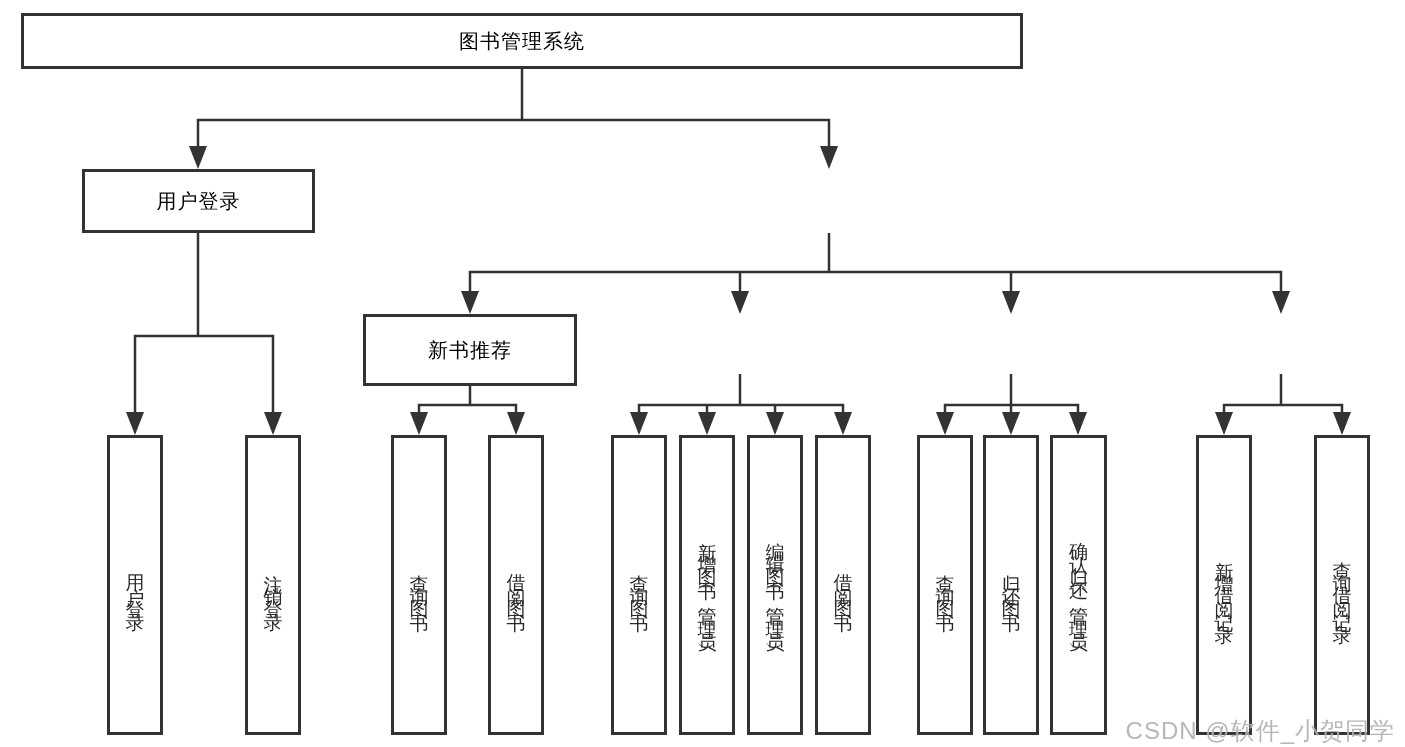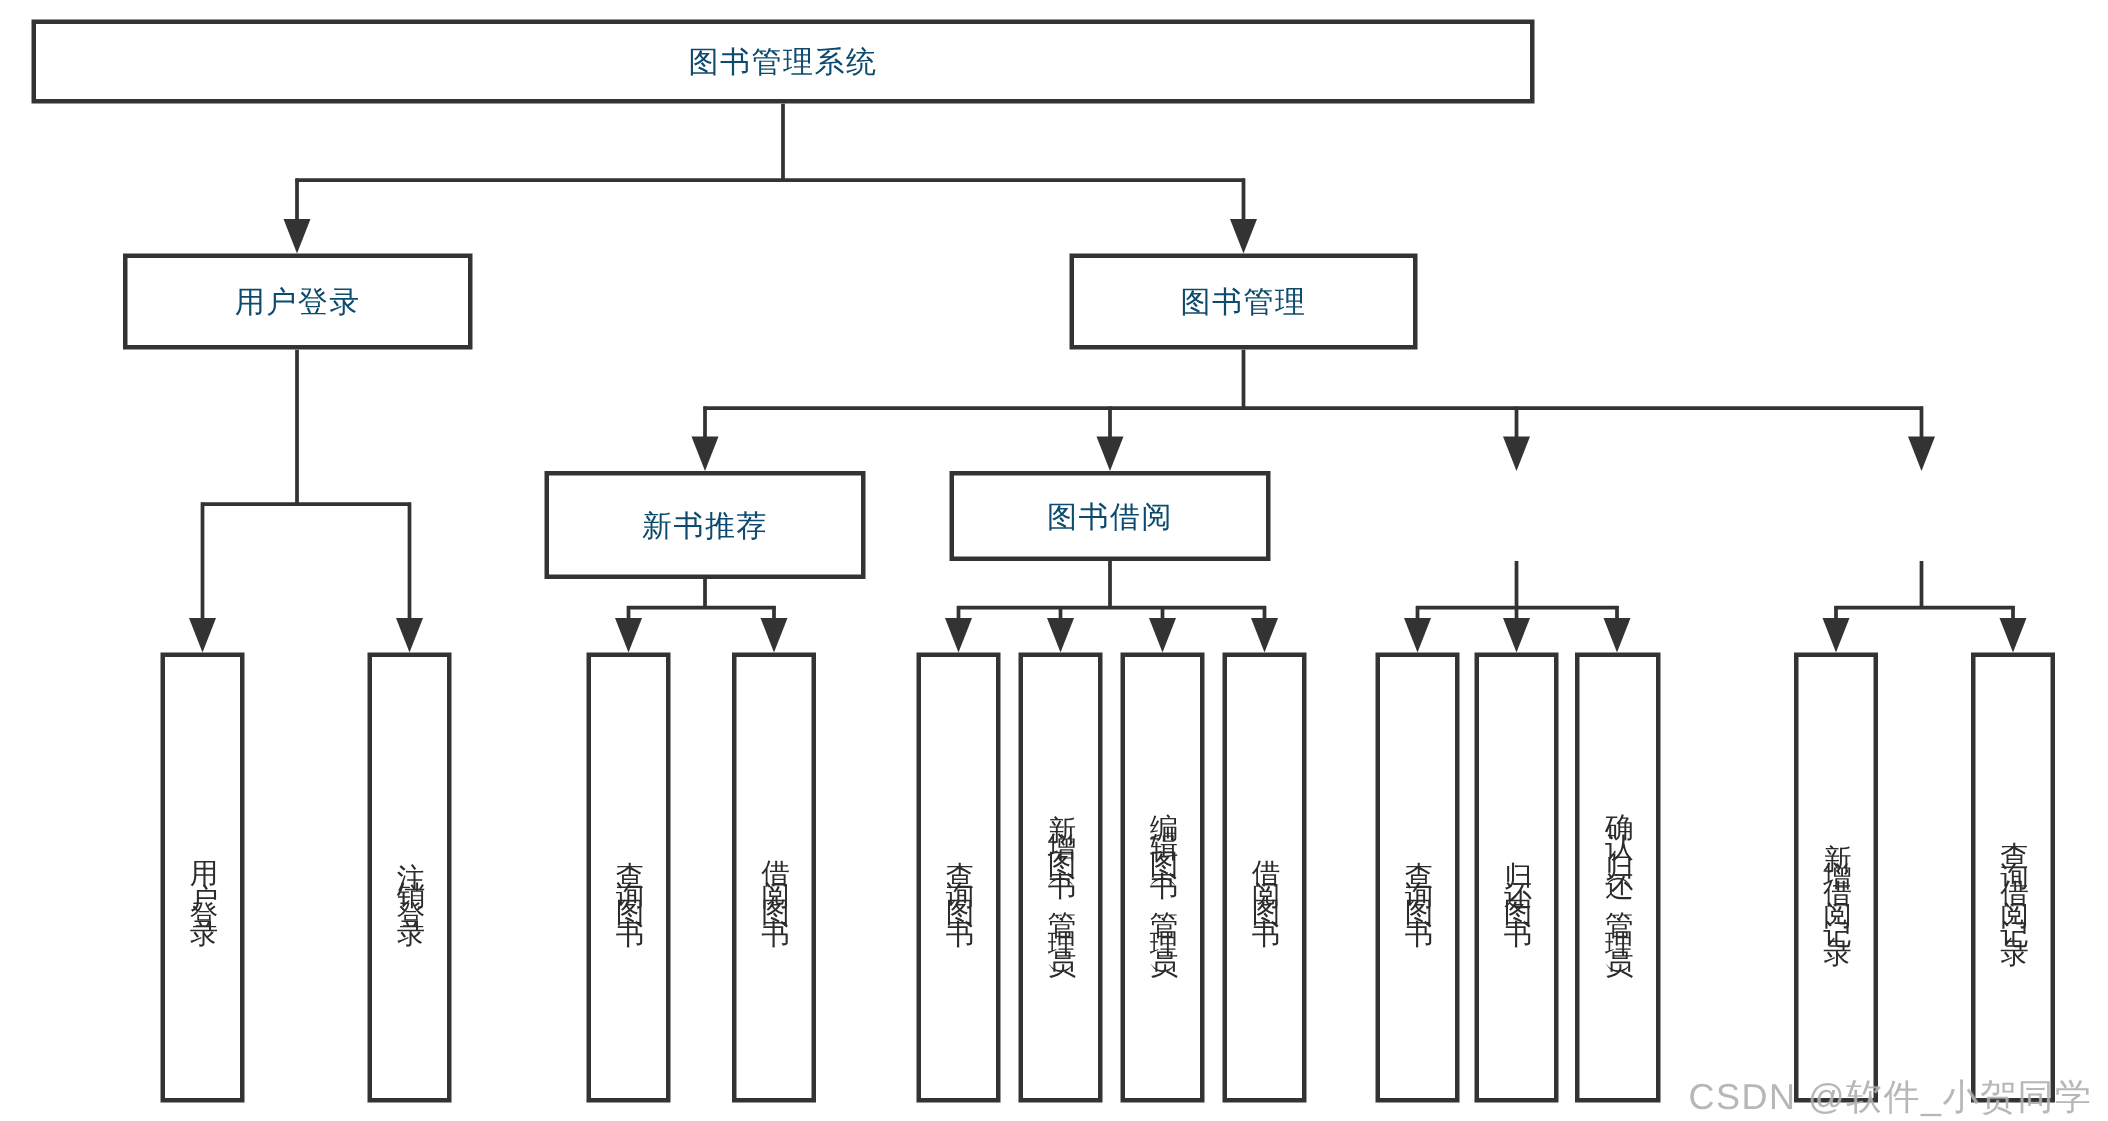--- a/index.html
+++ b/index.html
@@ -4,21 +4,21 @@
 <style>
   html,body{margin:0;padding:0;background:#ffffff;}
   body{font-family:"Liberation Sans","DejaVu Sans",sans-serif;}
   #stage{position:relative;width:1405px;height:747px;background:#ffffff;overflow:hidden;}
   #wires{position:absolute;left:0;top:0;width:1405px;height:747px;}
   #wires line{stroke:#333333;stroke-width:2.5;}
   #wires polygon{fill:#333333;stroke:none;}
   .hnode{
     position:absolute;box-sizing:border-box;border:3px solid #333333;background:#ffffff;
     display:flex;align-items:center;justify-content:center;
-    font-size:20px;color:#0c4a6e;letter-spacing:1px;z-index:2;
+    font-size:20px;color:#000000;letter-spacing:1px;z-index:2;
   }
   .vnode{
     position:absolute;box-sizing:border-box;border:3px solid #333333;background:#ffffff;
     display:flex;align-items:center;justify-content:center;
     writing-mode:vertical-rl;text-orientation:mixed;
     font-size:19px;color:#2b2b2b;letter-spacing:13px;z-index:2;
   }
   .watermark{
     position:absolute;right:10px;bottom:0px;z-index:3;
     font-size:24px;color:rgba(165,165,165,0.8);letter-spacing:1px;
@@ -88,24 +88,22 @@
     <line x1="1223" y1="405" x2="1343" y2="405"></line>
     <line x1="1224" y1="404" x2="1224" y2="416"></line>
     <line x1="1342" y1="404" x2="1342" y2="416"></line>
     <polygon points="1215,412 1233,412 1224,435"></polygon>
     <polygon points="1333,412 1351,412 1342,435"></polygon>
   </svg>
 
   <div class="hnode" style="left:21px;top:13px;width:1002px;height:56px">图书管理系统</div>
 
   <div class="hnode" style="left:82px;top:169px;width:233px;height:64px">用户登录</div>
-  <div class="hnode" style="left:713px;top:169px;width:232px;height:64px">图书管理</div>
 
   <div class="hnode" style="left:363px;top:314px;width:214px;height:72px">新书推荐</div>
-  <div class="hnode" style="left:633px;top:314px;width:214px;height:60px">图书借阅</div>
 
   <div class="vnode" style="left:107px;top:435px;width:56px;height:300px">用户登录</div>
   <div class="vnode" style="left:245px;top:435px;width:56px;height:300px">注销登录</div>
 
   <div class="vnode" style="left:391px;top:435px;width:56px;height:300px">查询图书</div>
   <div class="vnode" style="left:488px;top:435px;width:56px;height:300px">借阅图书</div>
 
   <div class="vnode" style="left:611px;top:435px;width:56px;height:300px">查询图书</div>
   <div class="vnode" style="left:679px;top:435px;width:56px;height:300px">新增图书（管理员）</div>
   <div class="vnode" style="left:747px;top:435px;width:56px;height:300px">编辑图书（管理员）</div>

